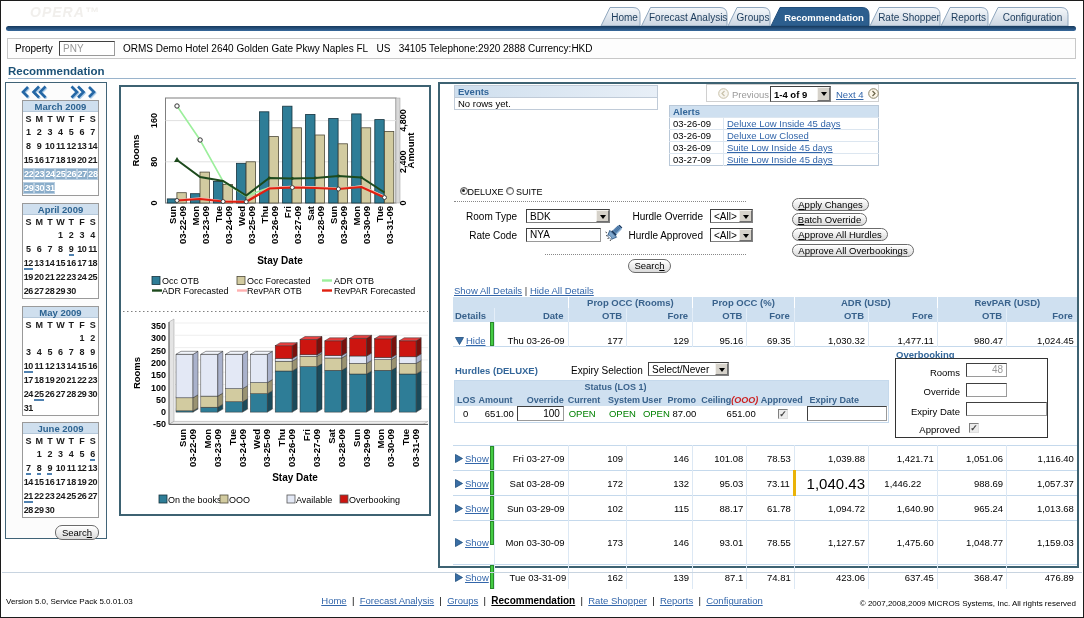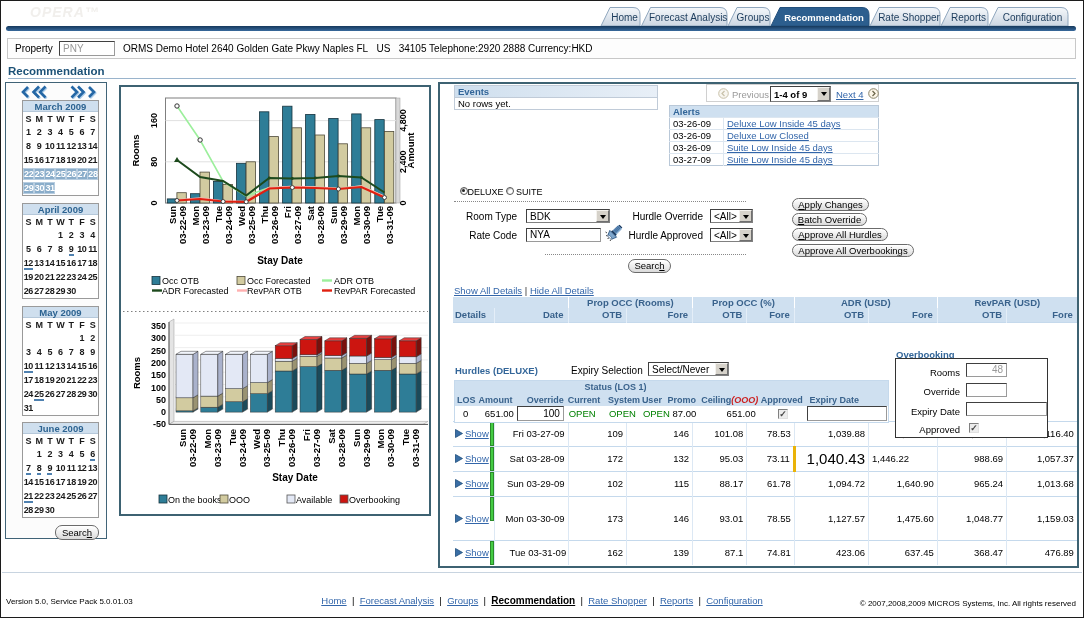--- a/index.html
+++ b/index.html
@@ -714,20 +714,37 @@
         <td style="background:#cfe0f0;color:#39628c;font-weight:bold;font-size:9.5px;padding:0;text-align:right;padding:0 4px;border-left:1px solid #e4eef8;">Date</td>
         <td style="background:#cfe0f0;color:#39628c;font-weight:bold;font-size:9.5px;padding:0;text-align:right;padding:0 4px;border-left:1px solid #e4eef8;">OTB</td>
         <td style="background:#cfe0f0;color:#39628c;font-weight:bold;font-size:9.5px;padding:0;text-align:right;padding:0 4px;border-left:1px solid #e4eef8;">Fore</td>
         <td style="background:#cfe0f0;color:#39628c;font-weight:bold;font-size:9.5px;padding:0;text-align:right;padding:0 4px;border-left:1px solid #e4eef8;">OTB</td>
         <td style="background:#cfe0f0;color:#39628c;font-weight:bold;font-size:9.5px;padding:0;text-align:right;padding:0 4px;border-left:1px solid #e4eef8;">Fore</td>
         <td style="background:#cfe0f0;color:#39628c;font-weight:bold;font-size:9.5px;padding:0;text-align:right;padding:0 4px;border-left:1px solid #e4eef8;">OTB</td>
         <td style="background:#cfe0f0;color:#39628c;font-weight:bold;font-size:9.5px;padding:0;text-align:right;padding:0 4px;border-left:1px solid #e4eef8;">Fore</td>
         <td style="background:#cfe0f0;color:#39628c;font-weight:bold;font-size:9.5px;padding:0;text-align:right;padding:0 4px;border-left:1px solid #e4eef8;">OTB</td>
         <td style="background:#cfe0f0;color:#39628c;font-weight:bold;font-size:9.5px;padding:0;text-align:right;padding:0 4px;border-left:1px solid #e4eef8;">Fore</td>
       </tr>
+      <tr style="height:24px;">
+<td style="font-size:9.5px;padding:0 2px;vertical-align:bottom;white-space:nowrap;"><svg width="9" height="8" viewBox="0 0 9 8" style="vertical-align:-1px;margin-right:2px;">
+            <path d="M0.5 0.5 h8 l-4 7 z" fill="#3a6ea5" stroke="#1c4c7c" stroke-width="0.8"></path>
+          </svg><a class="lnk" style="color:#3366aa;">Hide</a></td>
+<td style="padding:0;vertical-align:top;">
+          <div style="width:4px;height:24px;background:#44cc44;border:1px solid #2a8a2a;margin:0 auto;"></div>
+        </td>
+<td style="font-size:9.5px;text-align:right;padding:0 3px;border-left:1px solid #dce8f4;vertical-align:bottom;">Thu 03-26-09</td>
+        <td style="font-size:9.5px;text-align:right;padding:0 3px;border-left:1px solid #dce8f4;vertical-align:bottom;">177</td>
+        <td style="font-size:9.5px;text-align:right;padding:0 3px;border-left:1px solid #dce8f4;vertical-align:bottom;">129</td>
+        <td style="font-size:9.5px;text-align:right;padding:0 3px;border-left:1px solid #dce8f4;vertical-align:bottom;">95.16</td>
+        <td style="font-size:9.5px;text-align:right;padding:0 3px;border-left:1px solid #dce8f4;vertical-align:bottom;">69.35</td>
+        <td style="font-size:9.5px;text-align:right;padding:0 3px;border-left:1px solid #dce8f4;vertical-align:bottom;">1,030.32</td>
+        <td style="font-size:9.5px;text-align:right;padding:0 3px;border-left:1px solid #dce8f4;vertical-align:bottom;">1,477.11</td>
+        <td style="font-size:9.5px;text-align:right;padding:0 3px;border-left:1px solid #dce8f4;vertical-align:bottom;">980.47</td>
+        <td style="font-size:9.5px;text-align:right;padding:0 3px;border-left:1px solid #dce8f4;vertical-align:bottom;">1,024.45</td>
+      </tr>
       <tr style="height:99px;">
         <td colspan="11" style="border-top:1px solid #c5d9ec;"></td>
       </tr>
       <tr style="border-top:1px solid #c5d9ec;height:24.2px;">
 <td style="font-size:9.5px;padding:0 2px;vertical-align:middle;white-space:nowrap;"><svg width="8" height="9" viewBox="0 0 8 9" style="vertical-align:-1px;margin-right:2px;">
             <path d="M0.5 0.5 v8 l7 -4 z" fill="#3a6ea5" stroke="#1c4c7c" stroke-width="0.8"></path>
           </svg><a class="lnk" style="color:#3366aa;">Show</a></td>
 <td style="padding:0;vertical-align:top;">
           <div style="width:4px;height:24px;background:#44cc44;border:1px solid #2a8a2a;margin:0 auto;"></div>
         </td>
@@ -747,21 +764,21 @@
           </svg><a class="lnk" style="color:#3366aa;">Show</a></td>
 <td style="padding:0;vertical-align:top;">
           <div style="width:4px;height:24px;background:#44cc44;border:1px solid #2a8a2a;margin:0 auto;"></div>
         </td>
         <td style="font-size:9.5px;text-align:right;padding:0 3px;border-left:1px solid #dce8f4;vertical-align:middle;">Sat 03-28-09</td>
         <td style="font-size:9.5px;text-align:right;padding:0 3px;border-left:1px solid #dce8f4;vertical-align:middle;">172</td>
         <td style="font-size:9.5px;text-align:right;padding:0 3px;border-left:1px solid #dce8f4;vertical-align:middle;">132</td>
         <td style="font-size:9.5px;text-align:right;padding:0 3px;border-left:1px solid #dce8f4;vertical-align:middle;">95.03</td>
         <td style="font-size:9.5px;text-align:right;padding:0 3px;border-left:1px solid #dce8f4;vertical-align:middle;">73.11</td>
         <td style="font-size:15px;text-align:right;padding:0 3px;border-left:3px solid #eab308;vertical-align:middle;">1,040.43</td>
-        <td style="font-size:9.5px;text-align:left;padding:0 3px;border-left:1px solid #dce8f4;vertical-align:middle;">1,446.22</td>
+        <td style="font-size:9.5px;text-align:center;padding:0 3px;border-left:1px solid #dce8f4;vertical-align:middle;">1,446.22</td>
         <td style="font-size:9.5px;text-align:right;padding:0 3px;border-left:1px solid #dce8f4;vertical-align:middle;">988.69</td>
         <td style="font-size:9.5px;text-align:right;padding:0 3px;border-left:1px solid #dce8f4;vertical-align:middle;">1,057.37</td>
       </tr>
       <tr style="border-top:1px solid #c5d9ec;height:24.2px;">
 <td style="font-size:9.5px;padding:0 2px;vertical-align:middle;white-space:nowrap;"><svg width="8" height="9" viewBox="0 0 8 9" style="vertical-align:-1px;margin-right:2px;">
             <path d="M0.5 0.5 v8 l7 -4 z" fill="#3a6ea5" stroke="#1c4c7c" stroke-width="0.8"></path>
           </svg><a class="lnk" style="color:#3366aa;">Show</a></td>
 <td style="padding:0;vertical-align:top;">
           <div style="width:4px;height:24px;background:#44cc44;border:1px solid #2a8a2a;margin:0 auto;"></div>
         </td>

